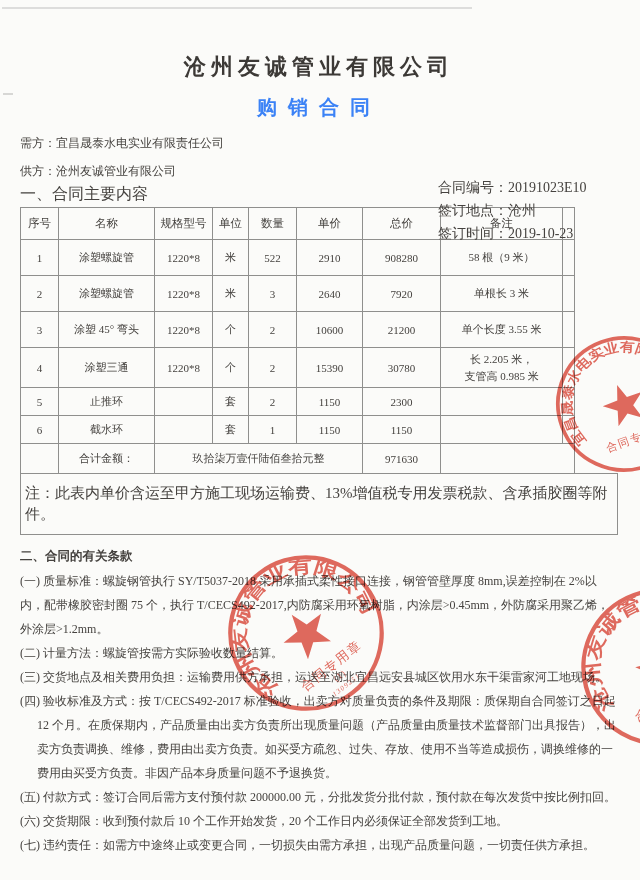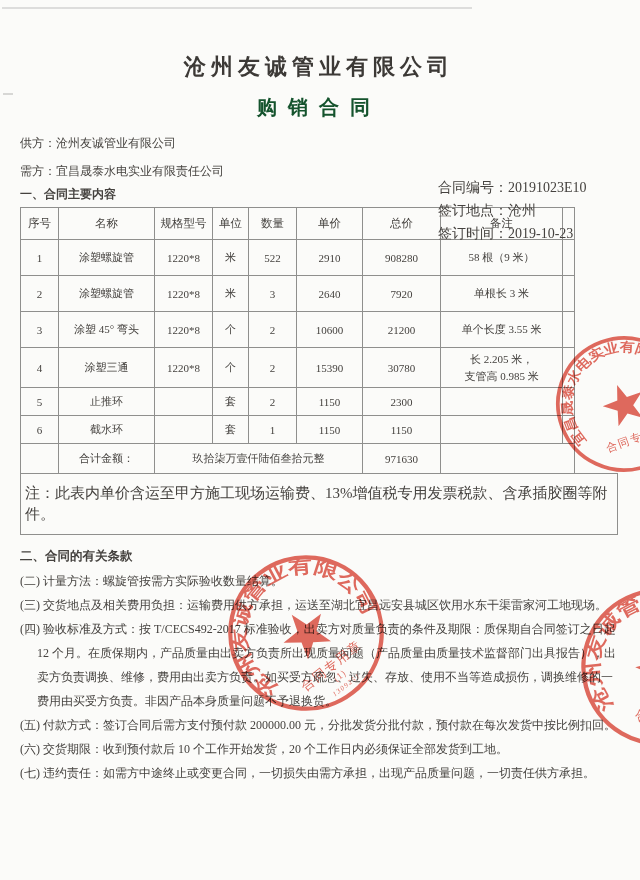--- a/index.html
+++ b/index.html
@@ -6,24 +6,24 @@
   .page{
     position:relative;width:640px;height:880px;margin:0 auto;
     background:#fbfbf9;overflow:hidden;
     font-family:"Liberation Serif","DejaVu Serif",serif;
     color:#45423f;
   }
   .scan-line-top{position:absolute;top:7px;left:2px;width:470px;height:2px;background:#dddddc;}
   .scan-mark{position:absolute;left:3px;top:93px;width:10px;height:2px;background:#d7d7d5;}
   .content{padding:0 22px 0 20px;position:relative;}
   h1.doc-title{margin:52px 0 0;text-align:center;font-size:22px;font-weight:bold;letter-spacing:5px;color:#3c3936;}
-  h2.doc-subtitle{margin:12px 0 0;text-align:center;font-size:20px;font-weight:bold;letter-spacing:11px;color:#14532d;}
+  h2.doc-subtitle{margin:12px 0 0;text-align:center;font-size:20px;font-weight:bold;letter-spacing:11px;color:#3b82f6;}
   .parties{margin-top:8px;font-size:12px;}
   .party-line{height:28px;line-height:28px;}
-  .section-title{font-size:12px;font-weight:bold;height:18px;line-height:18px;}
+  .section-title{font-size:16px;font-weight:normal;height:18px;line-height:18px;}
   .meta{position:absolute;left:438px;top:124px;font-size:14px;line-height:23px;}
   table.goods{border-collapse:collapse;table-layout:fixed;width:554px;margin-top:4px;font-size:11px;}
   table.goods td,table.goods th{border:1px solid #8f8f8d;padding:0 2px;text-align:center;font-weight:normal;overflow:hidden;}
   table.goods th{font-size:11.5px;}
   tr.hdr{height:32px;} tr.r1,tr.r2,tr.r3{height:36px;} tr.r4{height:40px;} tr.r5,tr.r6{height:28px;} tr.sum{height:30px;}
   td.remark2{white-space:pre-line;line-height:1.5;}
   .note-box{box-sizing:border-box;width:598px;border:1px solid #8f8f8d;margin-top:-1px;
     font-size:15px;padding:9px 6px 9px 4px;line-height:1.4;}
   .attach-line{margin-top:16px;font-size:12px;height:16px;}
   .sec2{margin-top:13px;font-size:12.5px;font-weight:bold;height:16px;}
@@ -43,22 +43,22 @@
     <h1 class="doc-title">沧州友诚管业有限公司</h1>
     <h2 class="doc-subtitle">购销合同</h2>
 
     <div class="meta">
       <div><span>合同编号：</span><span>20191023E10</span></div>
       <div><span>签订地点：</span><span>沧州</span></div>
       <div><span>签订时间：</span><span>2019-10-23</span></div>
     </div>
 
     <div class="parties">
+      <div class="party-line"><span>需方：</span><span>宜昌晟泰水电实业有限责任公司</span></div>
       <div class="party-line"><span>供方：</span><span>沧州友诚管业有限公司</span></div>
-      <div class="party-line"><span>需方：</span><span>宜昌晟泰水电实业有限责任公司</span></div>
       <div class="section-title">一、合同主要内容</div>
     </div>
 
     <table class="goods">
       <colgroup>
         <col style="width:38px">
           <col style="width:96px">
           <col style="width:58px">
           <col style="width:36px">
         <col style="width:48px">
@@ -155,20 +155,21 @@
       </tr>
     </tbody>
       </table>
 
     <div class="note-box">注：此表内单价含运至甲方施工现场运输费、13%增值税专用发票税款、含承插胶圈等附件。</div>
 
 
     <div class="sec2">二、合同的有关条款</div>
 
     <div class="terms">
+      <p>(一) 质量标准：螺旋钢管执行 SY/T5037-2018 采用承插式柔性接口连接，钢管管壁厚度 8mm,误差控制在 2%以内，配带橡胶密封圈 75 个，执行 T/CECS492-2017,内防腐采用环氧树脂，内涂层&gt;0.45mm，外防腐采用聚乙烯，外涂层&gt;1.2mm。</p>
       <p>(二) 计量方法：螺旋管按需方实际验收数量结算。</p>
       <p>(三) 交货地点及相关费用负担：运输费用供方承担，运送至湖北宜昌远安县城区饮用水东干渠雷家河工地现场。</p>
       <p class="hang">(四) 验收标准及方式：按 T/CECS492-2017 标准验收，出卖方对质量负责的条件及期限：质保期自合同签订之日起 12 个月。在质保期内，产品质量由出卖方负责所出现质量问题（产品质量由质量技术监督部门出具报告），出卖方负责调换、维修，费用由出卖方负责。如买受方疏忽、过失、存放、使用不当等造成损伤，调换维修的一费用由买受方负责。非因产品本身质量问题不予退换货。</p>
       <p>(五) 付款方式：签订合同后需方支付预付款 200000.00 元，分批发货分批付款，预付款在每次发货中按比例扣回。</p>
       <p>(六) 交货期限：收到预付款后 10 个工作开始发货，20 个工作日内必须保证全部发货到工地。</p>
       <p>(七) 违约责任：如需方中途终止或变更合同，一切损失由需方承担，出现产品质量问题，一切责任供方承担。</p>
     </div>
   </div>
 
   <div id="seal-layer">

